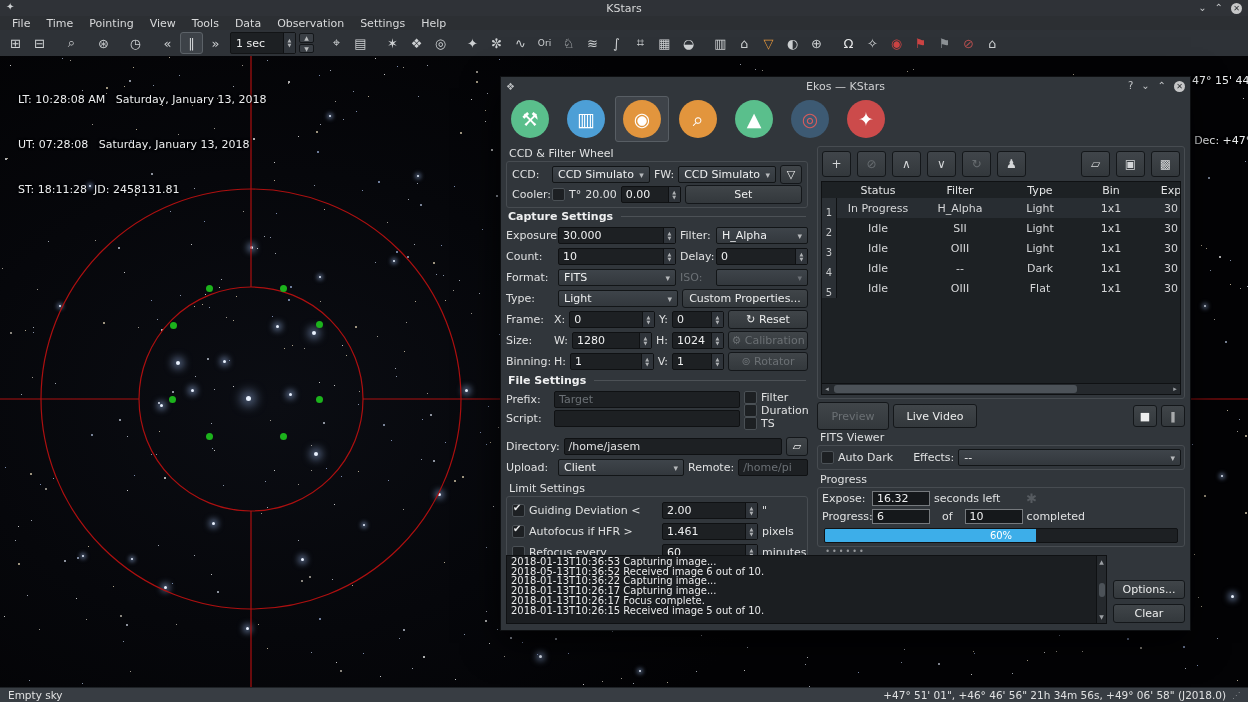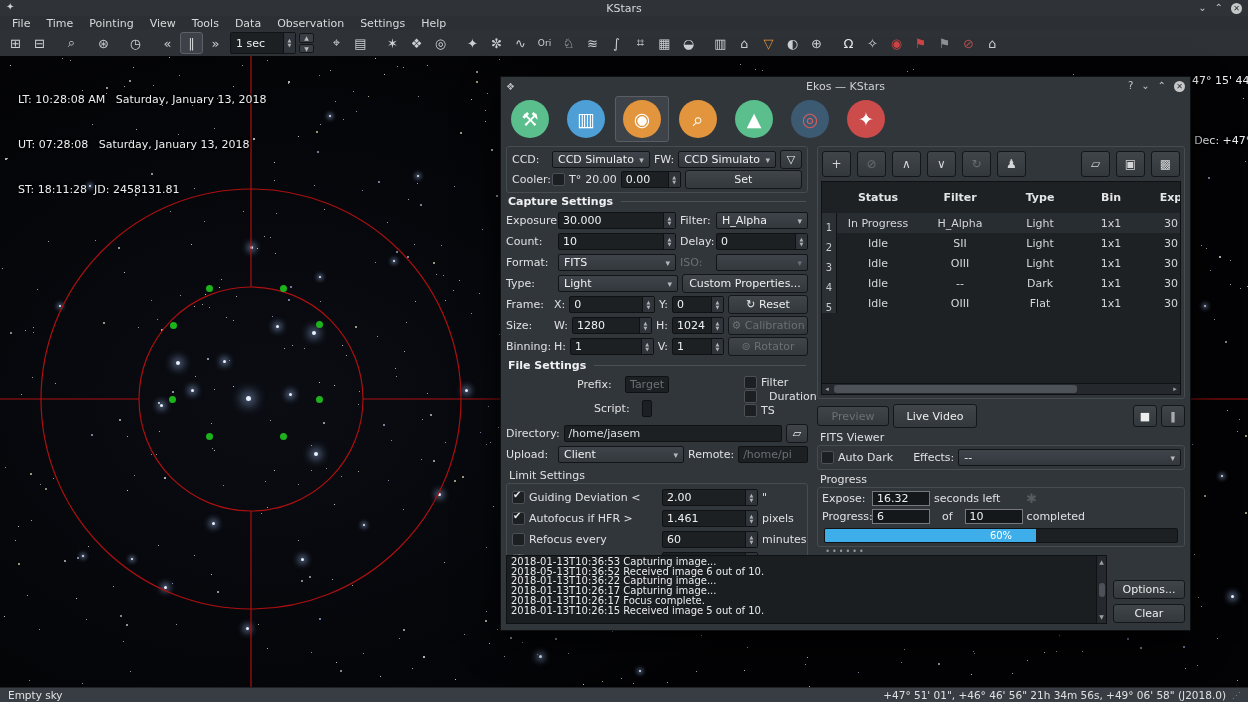--- a/index.html
+++ b/index.html
@@ -68,21 +68,21 @@
   .cap{font-weight:bold;display:flex;align-items:center;margin:2px 4px;color:#eff0f1;flex:none;}
   .cap::after{content:"";flex:1;height:1px;background:#4c5156;margin-left:8px;}
   
   .qframe{border:1px solid #474c51;border-radius:3px;margin:0 2px;padding:3px;display:flex;flex-direction:column;flex:1;min-height:0;}
   .qtool{display:flex;gap:6px;margin:1px 1px 4px;flex:none;}
   .qbtn{width:27px;height:24px;display:flex;align-items:center;justify-content:center;background:linear-gradient(#40454a,#33383c);border:1px solid #14171a;border-radius:3px;color:#d4d6d8;font-size:12px;}
   .qbtn.dis{color:#686d71;}
   .qspace{flex:1;}
   .qtable{flex:1;background:#1d2124;border:1px solid #0f1113;display:flex;flex-direction:column;min-height:0;overflow:hidden;}
   .thead,.trow{display:grid;grid-template-columns:15px 82px 82px 78px 64px 56px 1fr;align-items:center;text-align:center;}
-  .thead{height:31px;color:#e3e4e5;flex:none;font-weight:bold;}
+  .thead{height:16px;color:#e3e4e5;flex:none;}
   .trow{height:20px;color:#d5d6d8;flex:none;}
   .trow .g{background:#2b3035;border-right:1px solid #0f1113;height:100%;display:flex;align-items:flex-end;justify-content:center;font-size:10px;color:#c9cbcd;}
   .trow.act{background:#282d32;}
   .tfill{flex:1;}
   .hscroll{height:10px;background:#25292d;border-top:1px solid #0f1113;position:relative;flex:none;}
   .hthumb{position:absolute;left:12px;width:68%;top:1px;bottom:1px;background:#4c5258;border-radius:3px;}
   .harr{position:absolute;top:0;bottom:0;width:10px;color:#9b9fa3;font-size:7px;display:flex;align-items:center;justify-content:center;}
   .vbox{background:#15181b;border:1px solid #75797d;height:15px;display:flex;align-items:center;padding:0 4px;min-width:50px;box-sizing:border-box;color:#eff0f1;}
   .pbar{position:relative;height:13px;background:#1d2023;border:1px solid #101214;border-radius:2px;margin:3px 3px 1px;overflow:hidden;}
   .pfill{position:absolute;left:0;top:0;bottom:0;background:#3daee9;}
@@ -276,20 +276,21 @@
         </div>
         <div class="tab">
           <span class="circ" style="background: rgb(204, 75, 75);">✦</span>
         </div>
       </div>
 
     <div class="content">
       <div class="panes">
 
         <div class="lpane">
+          <div class="gtitle">CCD &amp; Filter Wheel</div>
           <div class="gframe">
             <div class="r">
               <span class="lb" style="width:36px;">CCD:</span>
               <span class="cb flex1">
                   <i class="v">CCD Simulator</i>
                 </span>
               <span class="lb">FW:</span>
               <span class="cb flex1">
                   <i class="v">CCD Simulator</i>
                 </span>
@@ -389,40 +390,40 @@
             <span class="sp" style="width:52px;">
                 <i class="v">1</i>
                 <i class="ar"></i>
               </span>
             <span class="bt dis" style="width:80px;">⊚ Rotator</span>
           </div>
 
           <div class="cap">File Settings</div>
 
           <div style="display:flex;gap:4px;margin:1px 2px;flex:none;">
-            <div style="flex:1;display:flex;flex-direction:column;gap:5px;align-items:center;">
+            <div style="flex:1;display:flex;flex-direction:column;">
               <div class="r" style="margin:0;">
                 <span class="lb" style="width:44px;">Prefix:</span>
                 <span class="inp flex1">
                     <i class="v dim" style="font-style:normal;">Target</i>
                   </span>
               </div>
               <div class="r" style="margin:0;">
                 <span class="lb" style="width:44px;">Script:</span>
                 <span class="inp flex1">
                     <i class="v" style="font-style:normal;"></i>
                   </span>
               </div>
             </div>
             <div id="prefix-options" style="width:64px;display:flex;flex-direction:column;justify-content:space-between;padding:1px 0;">
                 <div style="display: flex; align-items: center; gap: 4px; height: 13px;">
                   <span class="ck"></span>
                   <span class="lb">Filter</span>
                 </div>
-                <div style="display: flex; align-items: center; gap: 12px; height: 13px;">
+                <div style="display: flex; align-items: center; gap: 4px; height: 13px;">
                   <span class="ck"></span>
                   <span class="lb">Duration</span>
                 </div>
                 <div style="display: flex; align-items: center; gap: 4px; height: 13px;">
                   <span class="ck"></span>
                   <span class="lb">TS</span>
                 </div>
               </div>
           </div>
 
@@ -559,21 +560,21 @@
               <div class="tfill"></div>
               <div class="hscroll">
                 <span class="harr" style="left:0;">◂</span>
                 <div class="hthumb"></div>
                 <span class="harr" style="right:0;">▸</span>
               </div>
             </div>
           </div>
 
           <div class="r" style="height:26px;margin:4px 2px 1px;">
-            <span class="bt dis" style="width:72px;height:20px;">Preview</span>
+            <span class="bt dis" style="width:72px;height:28px;">Preview</span>
             <span class="bt" style="width:84px;height:24px;">Live Video</span>
             <span class="flex1"></span>
             <span class="bt" style="width:24px;height:22px;padding:0;">■</span>
             <span class="bt" style="width:24px;height:22px;padding:0;">‖</span>
           </div>
 
           <div class="gtitle">FITS Viewer</div>
           <div class="gframe">
             <div class="r" style="margin:0;">
               <span class="ck"></span>

